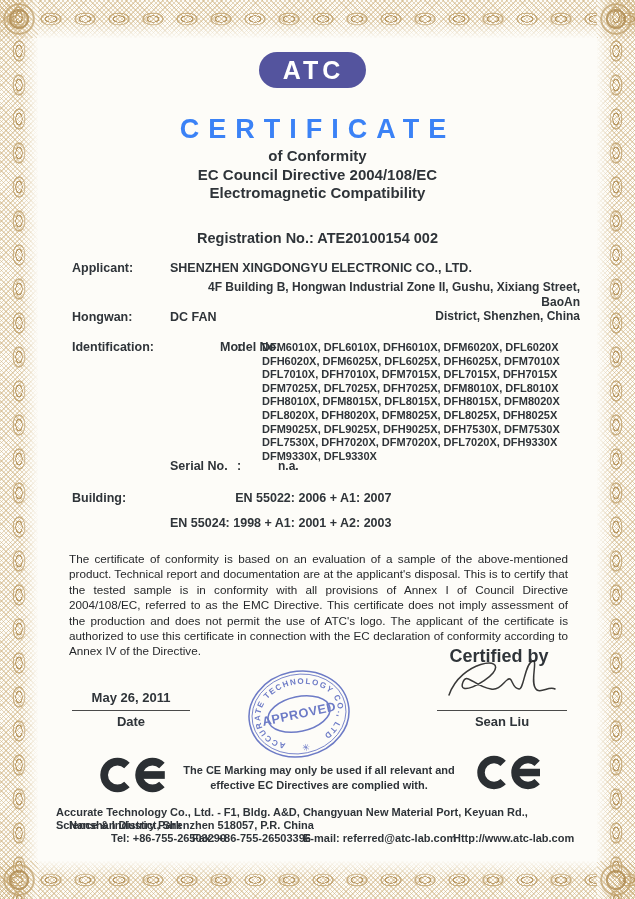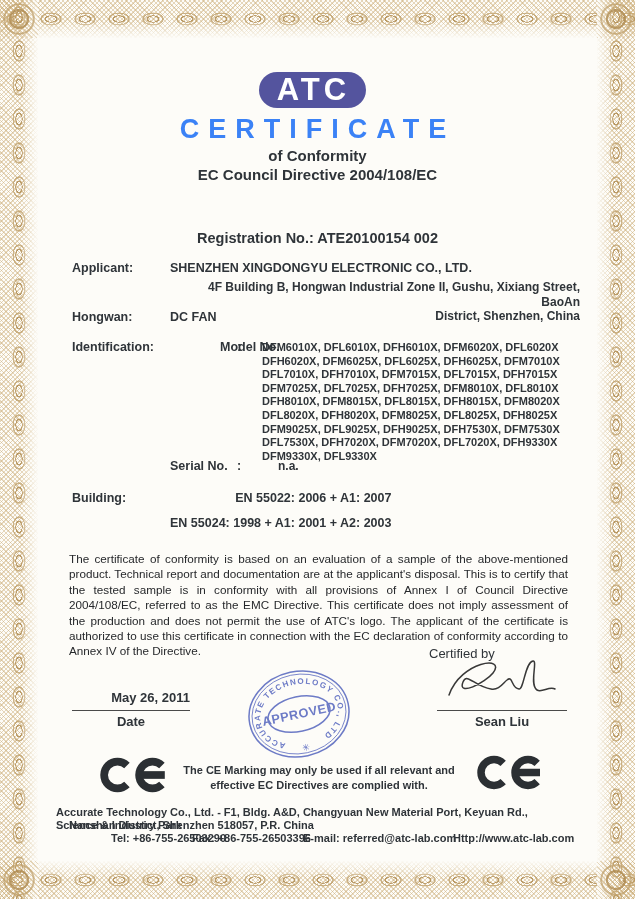--- a/index.html
+++ b/index.html
@@ -35,40 +35,40 @@
     background:
       radial-gradient(circle at center, rgba(0,0,0,0) 28%, rgba(176,140,82,.8) 31% 36%, rgba(0,0,0,0) 39% 50%, rgba(190,158,104,.7) 53% 57%, rgba(0,0,0,0) 60%),
       repeating-linear-gradient(45deg, rgba(203,172,118,.4) 0 1px, rgba(0,0,0,0) 1px 3.2px);
   }
   .c-tl{top:0;left:0;} .c-tr{top:0;right:0;} .c-bl{bottom:0;left:0;} .c-br{bottom:0;right:0;}
 
   
   .abs { position:absolute; }
   .prelines { white-space:pre-line; }
   .logo {
-    left:259px; top:72px; width:105px; height:36px; border-radius:18px;
+    left:259px; top:52px; width:105px; height:36px; border-radius:18px;
     background:#54549e; color:#ffffff; display:flex; align-items:center; justify-content:center;
-    font-weight:bold; font-size:31px; letter-spacing:4px; padding-left:2px;
+    font-weight:bold; font-size:25px; letter-spacing:4px; padding-left:2px;
   }
   .title    { left:0; right:0; top:114px; text-align:center; font-size:27px; font-weight:bold; letter-spacing:9px; color:#3b82f6; }
   .subtitle { left:0; right:0; top:147px; text-align:center; font-size:15px; font-weight:bold; }
   .dir1     { left:0; right:0; top:166px; text-align:center; font-size:15px; font-weight:bold; }
   .dir2     { left:0; right:0; top:184px; text-align:center; font-size:15px; font-weight:bold; }
   .reg      { left:0; right:0; top:230px; text-align:center; font-size:14.5px; font-weight:bold; }
 
   .lab      { font-size:12.5px; font-weight:bold; }
   .val      { font-size:12.5px; font-weight:bold; }
   .addr     { font-size:12px; font-weight:bold; line-height:14.5px;text-align:right; }
   .models   { font-size:11px; font-weight:bold; line-height:13.6px; width:300px; }
   .stds     { font-size:12.5px; font-weight:bold; line-height:25px;text-align:right; }
   .statement{ left:69px; top:551px; width:499px; font-size:11.7px; line-height:15.4px; text-align:justify; color:#26282b; }
 
-  .certby   { left:429px; top:646px; width:140px; text-align:left; font-size:13px; font-weight:normal; }
+  .certby   { left:429px; top:646px; width:140px; text-align:center; font-size:18px; font-weight:bold; }
   .dateline { left:72px;  top:710px; width:118px; border-top:1px solid #4a4a4a; }
-  .dateval  { left:72px;  top:690px; width:118px; text-align:right; font-size:13px; font-weight:bold; }
+  .dateval  { left:72px;  top:690px; width:118px; text-align:center; font-size:13px; font-weight:bold; }
   .datelab  { left:72px;  top:714px; width:118px; text-align:center; font-size:13px; font-weight:bold; }
   .sigline  { left:437px; top:710px; width:130px; border-top:1px solid #4a4a4a; }
   .signer   { left:437px; top:714px; width:130px; text-align:center; font-size:13px; font-weight:bold; }
   .sig-svg  { left:441px; top:653px; }
   .stamp-svg{ left:243px; top:668px; transform:rotate(-12deg); opacity:.88; }
 
   .ce-note1 { left:178px; top:764px; width:282px; text-align:center; font-size:11px; font-weight:bold; }
   .ce-note2 { left:178px; top:779px; width:282px; text-align:center; font-size:11px; font-weight:bold; }
   .ce-left  { left:100px; top:757px; }
   .ce-right { left:477px; top:755px; }
@@ -91,20 +91,21 @@
   <div class="corner c-tr"></div>
   <div class="corner c-bl"></div>
   <div class="corner c-br"></div>
 
   <div class="abs logo">
     <span>ATC</span>
   </div>
   <div class="abs title">CERTIFICATE</div>
   <div class="abs subtitle">of Conformity</div>
   <div class="abs dir1">EC Council Directive 2004/108/EC</div>
+  <div class="abs dir2">Electromagnetic Compatibility</div>
   <div class="abs reg">Registration No.: ATE20100154 002</div>
 
   <div class="abs lab" style="left:72px;top:261px;">Applicant:</div>
   <div class="abs val" style="left:170px;top:261px;">SHENZHEN XINGDONGYU ELECTRONIC CO., LTD.</div>
   <div class="abs addr prelines" style="left:170px;top:280px;width:410px;">4F Building B, Hongwan Industrial Zone II, Gushu, Xixiang Street, BaoAn
 District, Shenzhen, China</div>
 
   <div class="abs lab" style="left:72px;top:310px;">Hongwan:</div>
   <div class="abs val" style="left:170px;top:310px;">DC FAN</div>
 

